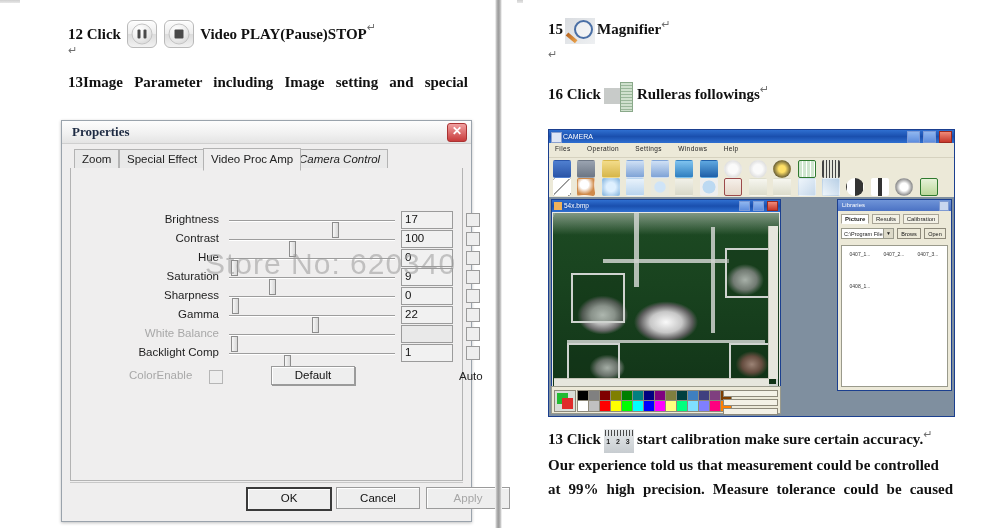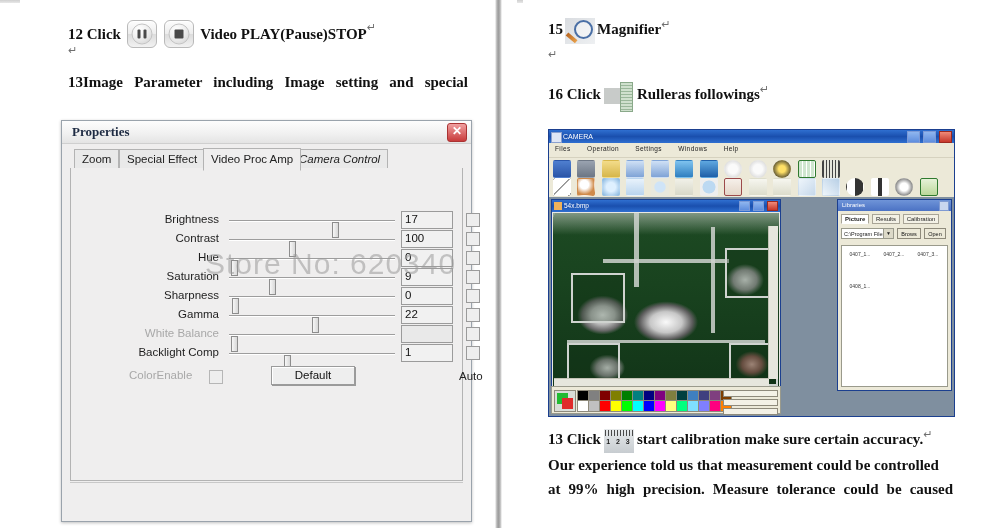--- a/index.html
+++ b/index.html
@@ -343,20 +343,25 @@
         <div class="row" style="top:198px;height:20px;">
           <span class="ce-label" style="top:3px;">ColorEnable</span>
           <span class="ce-chk" style="top:4px;"></span>
           <span class="defbtn" style="top:0;">Default</span>
           <span class="autolbl" style="top:4px;">Auto</span>
         </div>
       </div>
     </div>
 
     <div class="sepline"></div>
+    <div class="dlg-foot">
+      <span class="fbtn ok">OK</span>
+      <span class="fbtn cancel">Cancel</span>
+      <span class="fbtn apply">Apply</span>
+    </div>
   </div>
 </div>
 
 <div class="divider"></div>
 
 <div class="page page-right" style="left:503px;"></div>
 
 <div class="doc-text r-line15">
   <span>15</span><span class="mag-icon"><i class="lens"></i><i class="handle"></i></span><span>Magnifier</span><span class="pilcrow">↵</span>
 </div>

